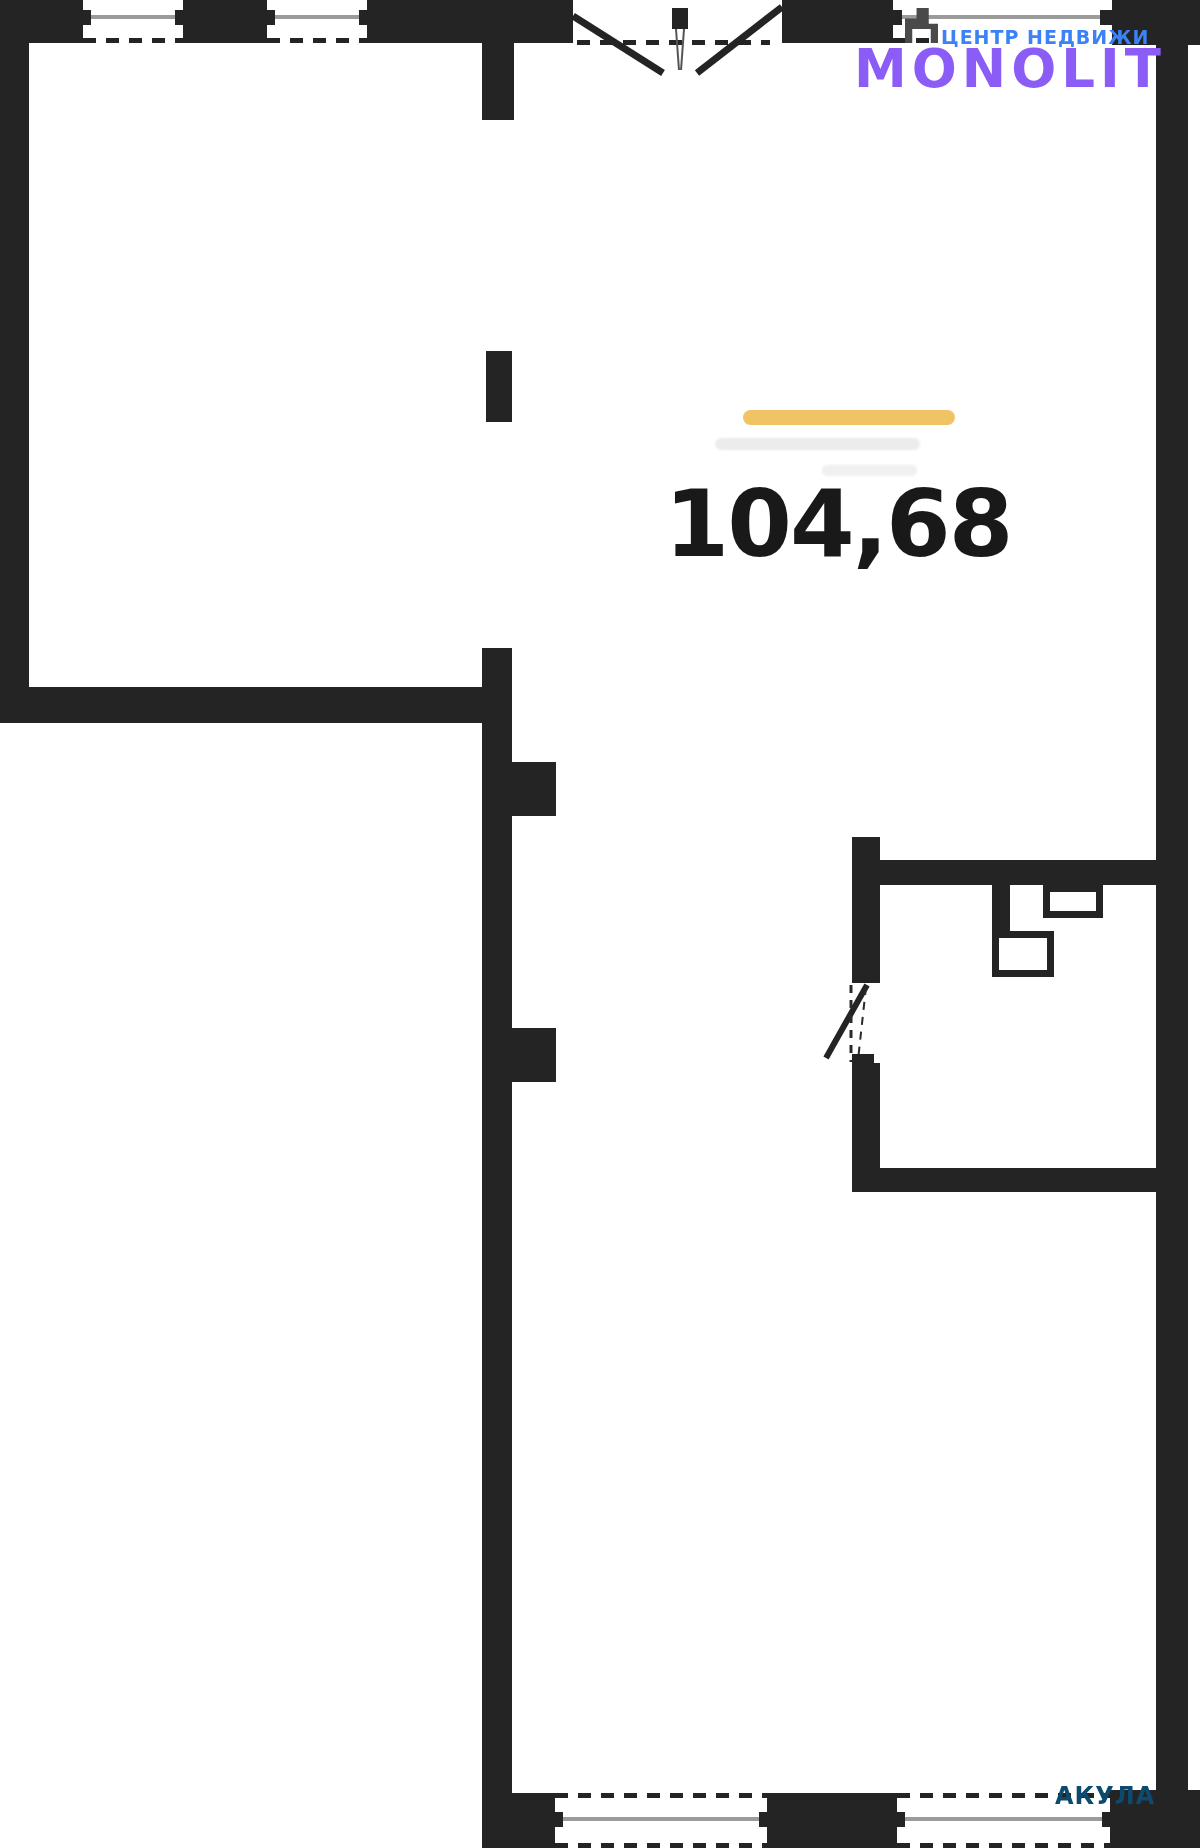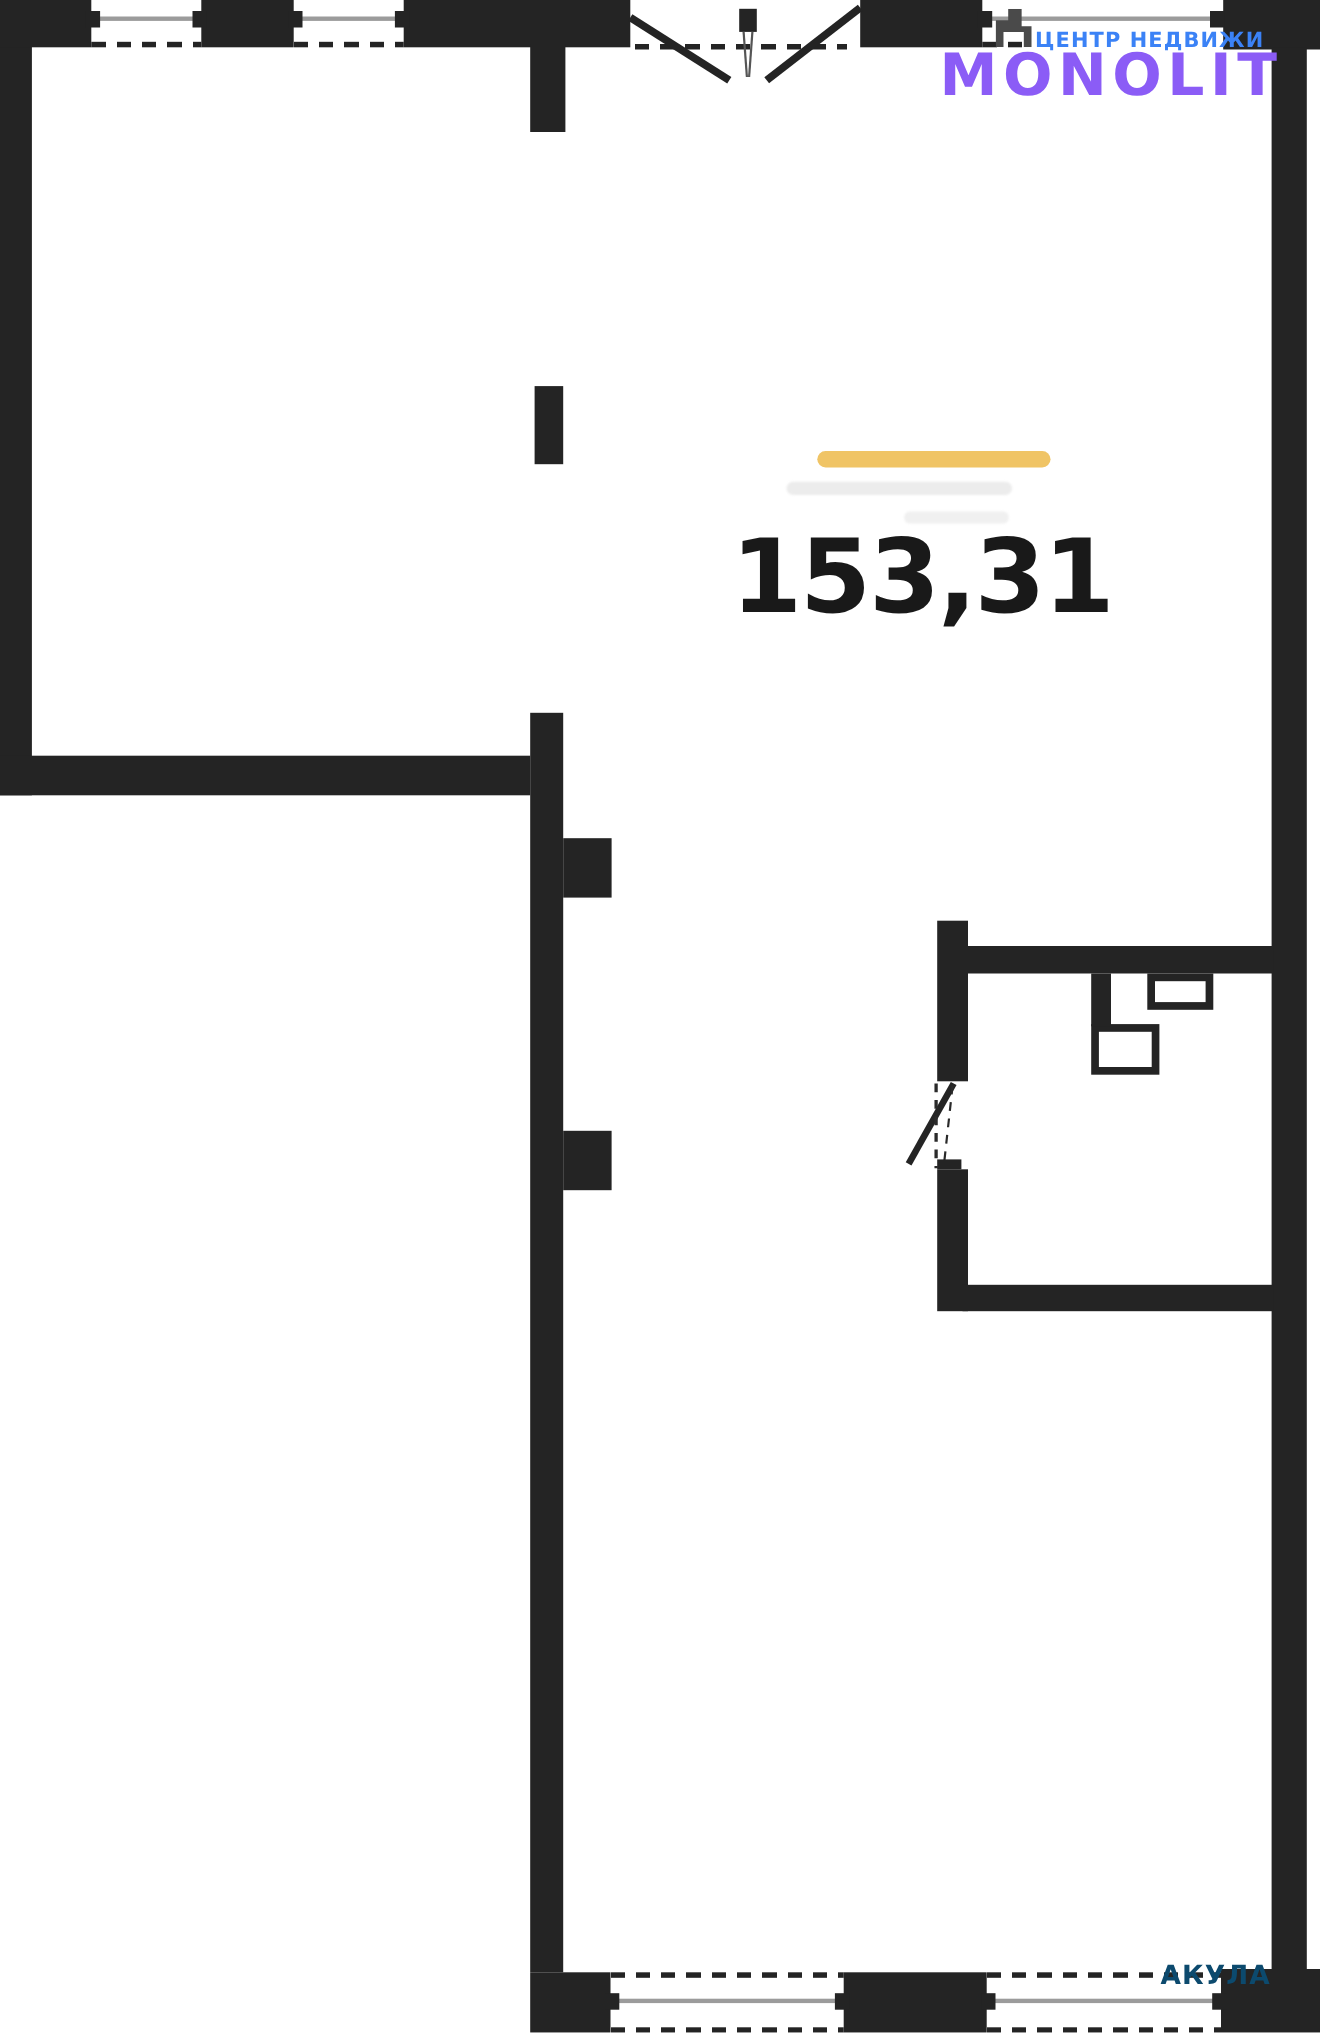--- a/index.html
+++ b/index.html
@@ -85,21 +85,21 @@
   <svg class="overlay" style="left:810px;top:975px;" width="80" height="95" viewBox="810 975 80 95">
     <line x1="867" y1="985" x2="826" y2="1058" stroke="#242424" stroke-width="6"></line>
     <line x1="851" y1="985" x2="851" y2="1062" stroke="#2a2a2a" stroke-width="3" stroke-dasharray="8 7"></line>
     <line x1="866" y1="987" x2="858" y2="1060" stroke="#2a2a2a" stroke-width="2" stroke-dasharray="8 7"></line>
     <rect x="852" y="1054" width="22" height="9" fill="#242424"></rect>
   </svg>
 
   <div style="position:absolute;left:743px;top:410px;width:212px;height:15px;background:#f0c465;border-radius:8px;z-index:2;"></div>
   <div style="position:absolute;left:715px;top:438px;width:205px;height:12px;background:#ececec;filter:blur(1px);border-radius:6px;z-index:1;"></div>
   <div style="position:absolute;left:822px;top:465px;width:95px;height:11px;background:#f0f0f0;filter:blur(1px);border-radius:5px;z-index:1;"></div>
-  <div style="position:absolute;left:638px;top:470px;width:400px;text-align:center;font-size:93px;font-weight:bold;color:#191919;letter-spacing:-2px;z-index:2;">153,31</div>
+  <div style="position:absolute;left:638px;top:470px;width:400px;text-align:center;font-size:93px;font-weight:bold;color:#191919;letter-spacing:-2px;z-index:2;">104,68</div>
 
   <div class="wm" style="left:905px;top:8px;width:33px;height:35px;background:#4a4a4a;
               clip-path:polygon(0 100%,0 30%,35% 30%,35% 0,72% 0,72% 45%,100% 45%,100% 100%,78% 100%,78% 60%,22% 60%,22% 100%);"></div>
   <div class="wm" style="left:941px;top:26px;font-size:19px;font-weight:bold;letter-spacing:1px;color:#3b82f6;">ЦЕНТР НЕДВИЖИ</div>
   <div class="wm" style="left:826px;top:42px;font-size:53px;font-weight:bold;letter-spacing:5px;color:#8b5cf6;line-height:1;margin-left:28px;">MONOLIT</div>
   <div class="wm" style="left:1055px;top:1782px;font-size:24px;font-weight:bold;letter-spacing:1px;color:#0c4a6e;">АКУЛА</div>
 
 </div>
 
 </body></html>

